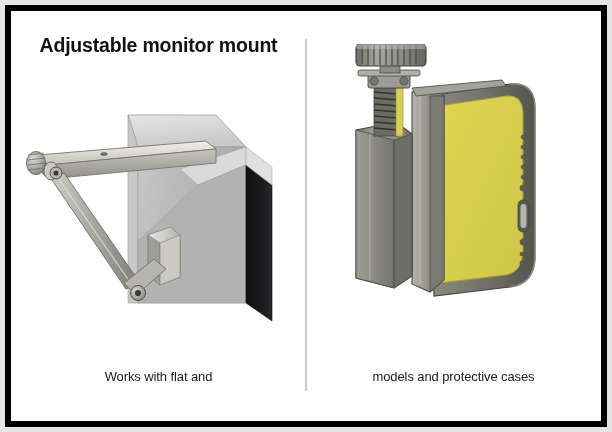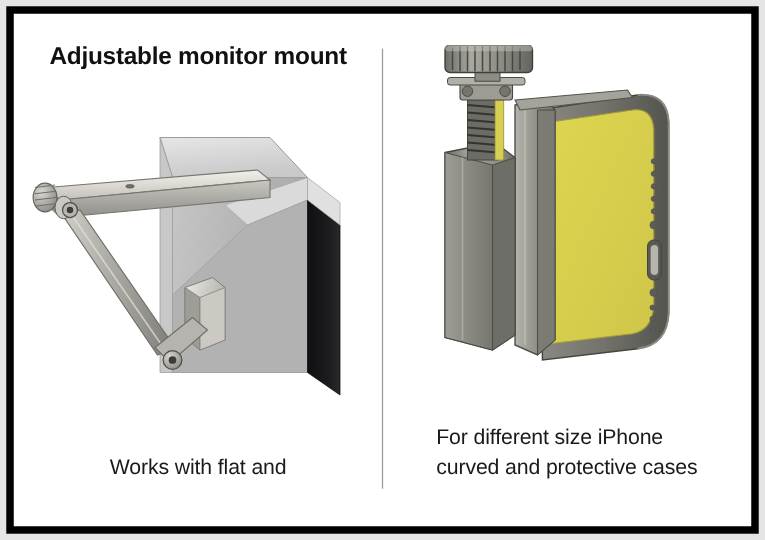--- a/index.html
+++ b/index.html
@@ -58,21 +58,21 @@
   .art {
     flex: 1 1 auto;
     width: 100%;
     display: flex;
     align-items: center;
     justify-content: center;
     margin-top: 2px;
   }
   .panel-caption {
     margin-bottom: 34px;
-    font-size: 17px;
+    font-size: 13px;
     color: #1a1a1a;
     line-height: 1.45;
     letter-spacing: -0.1px;
   }
   .divider {
     position: absolute;
     left: 50%;
     top: 28px;
     width: 1px;
     height: 352px;
@@ -305,22 +305,22 @@
                   <path d="M70,1 L70,21"></path>
                   <path d="M76,1 L76,21"></path>
                 <path d="M82,2 L82,20"></path>
               </g>
               <rect x="22" y="0" width="70" height="5" rx="3" fill="#c0c0b8" opacity="0.5"></rect>
             </g>
           </svg>
         </div>
 
         <p class="panel-caption">
-          <span>For different size iPhone</span><br>
-          <span>curved and protective cases</span>
+          <br>
+          <span>models and protective cases</span>
         </p>
       </section>
 
     </div>
 
     <div class="divider"></div>
   </div>
 </div>
 
 </body></html>

